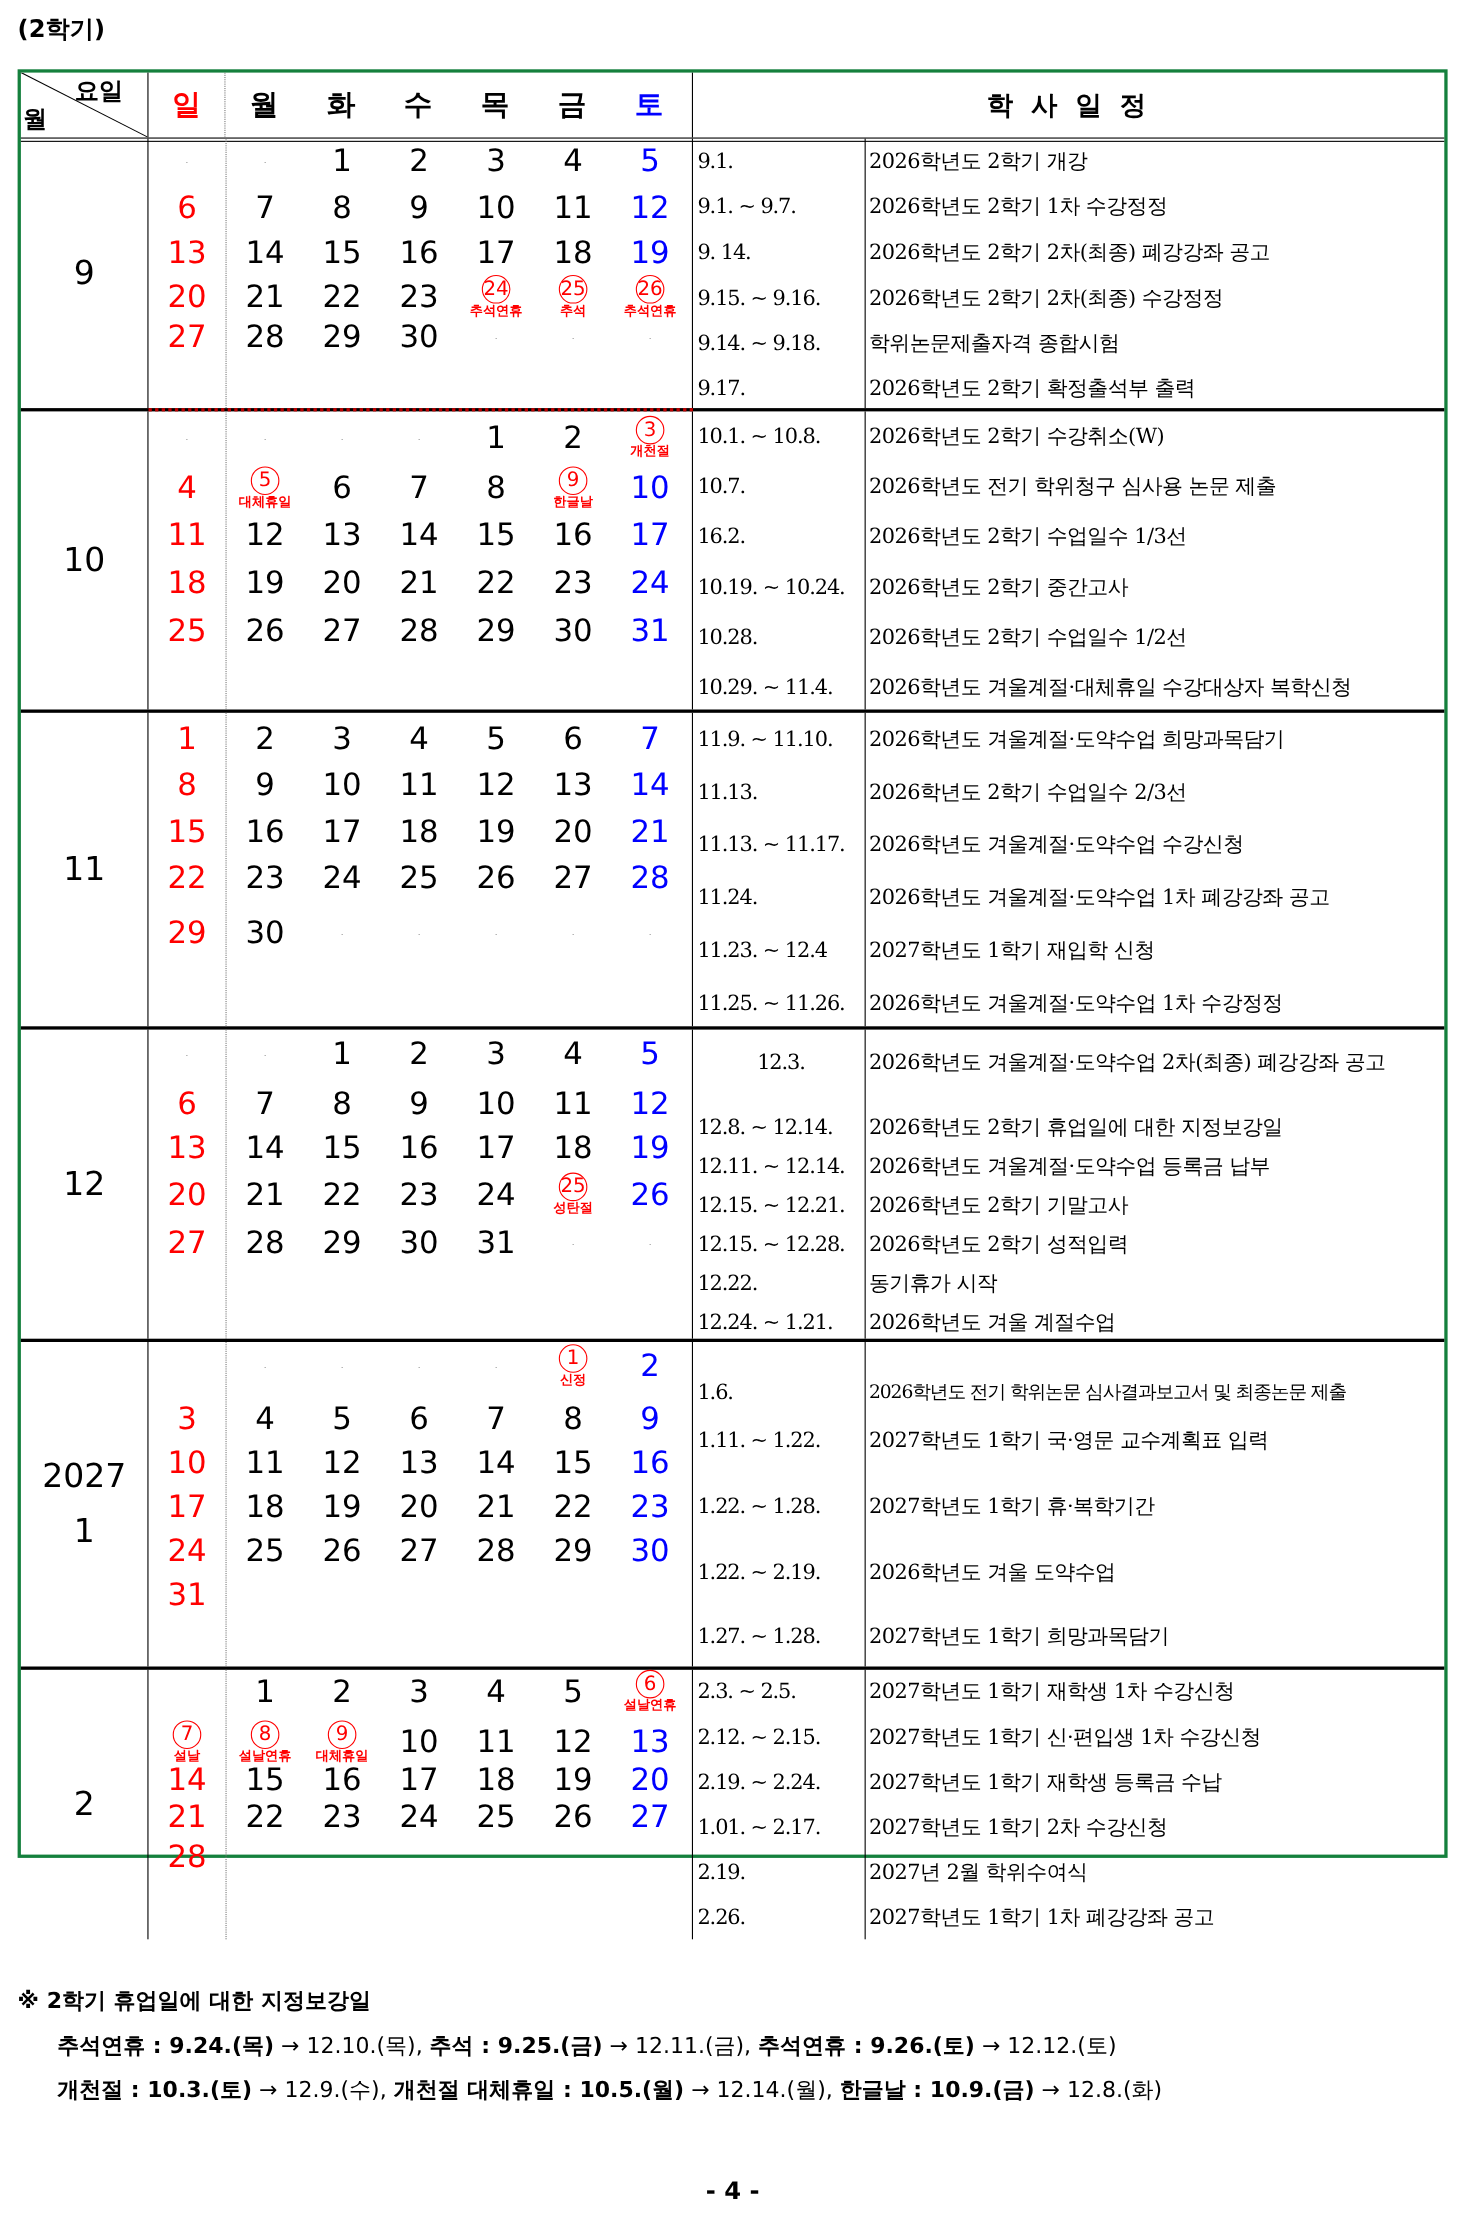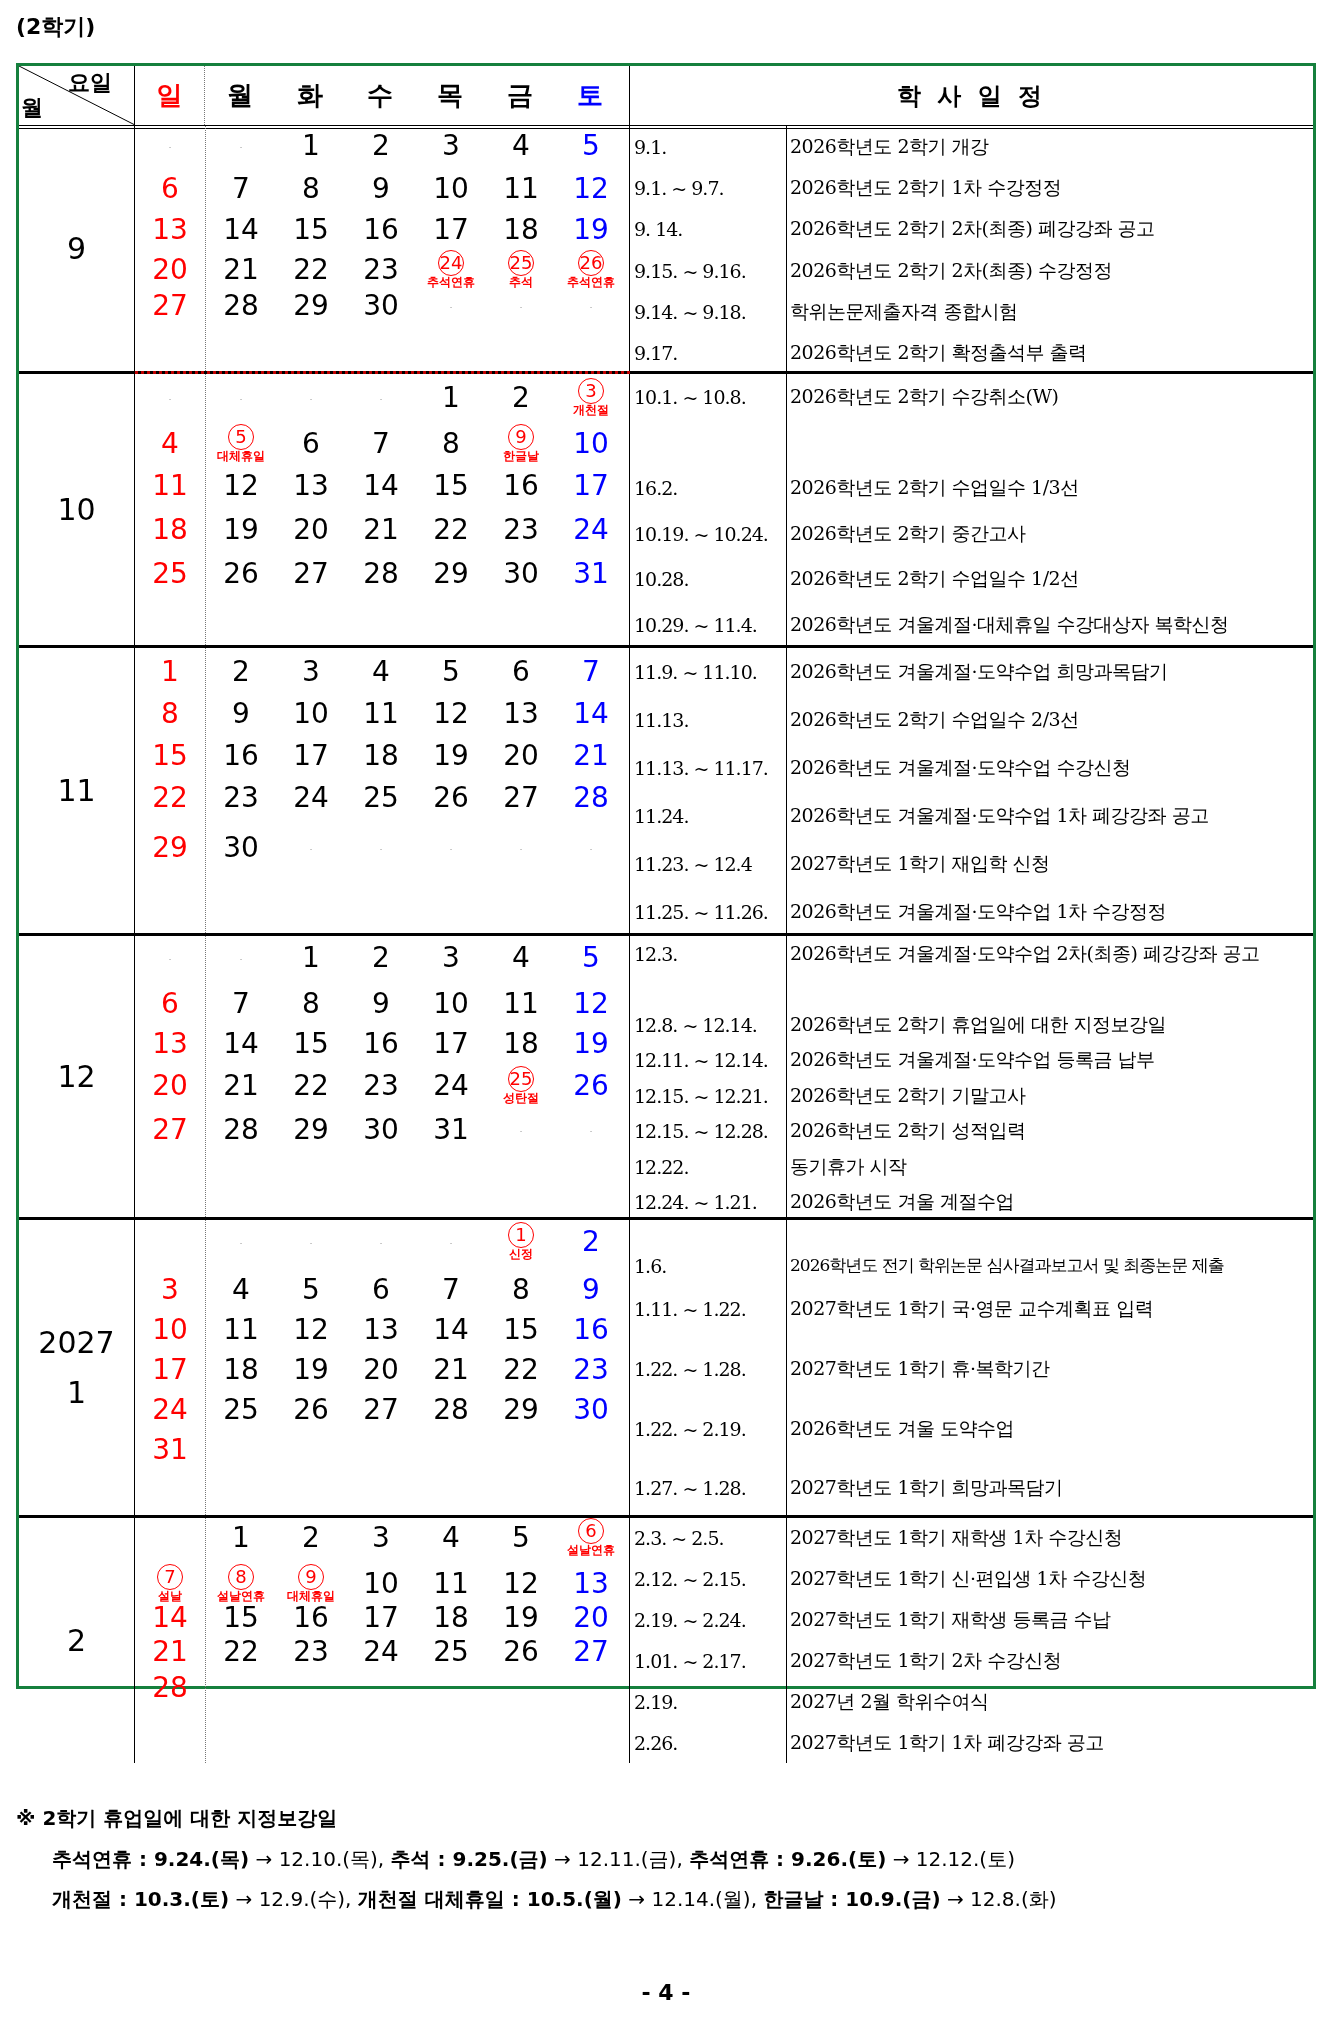--- a/index.html
+++ b/index.html
@@ -169,20 +169,24 @@
         <div class="day" style="left: 281px; top: 184px;">29</div>
         <div class="day" style="left: 351px; top: 184px;">30</div>
         <div class="day sat" style="left: 421px; top: 184px;">31</div>
       </div>
       <div class="sched">
         <div class="splitv"></div>
         <div class="srow" style="top: 0px; height: 45.6667px;">
           <span class="sdate">10.1. ~ 10.8.</span>
           <span class="sdesc">2026학년도 2학기 수강취소(W)</span>
         </div>
+        <div class="srow" style="top: 45.6667px; height: 45.6667px;">
+          <span class="sdate">10.7.</span>
+          <span class="sdesc">2026학년도 전기 학위청구 심사용 논문 제출</span>
+        </div>
         <div class="srow" style="top: 91.3333px; height: 45.6667px;">
           <span class="sdate">16.2.</span>
           <span class="sdesc">2026학년도 2학기 수업일수 1/3선</span>
         </div>
         <div class="srow" style="top: 137px; height: 45.6667px;">
           <span class="sdate">10.19. ~ 10.24.</span>
           <span class="sdesc">2026학년도 2학기 중간고사</span>
         </div>
         <div class="srow" style="top: 182.667px; height: 45.6667px;">
           <span class="sdate">10.28.</span>
@@ -301,21 +305,21 @@
         <div class="day sun" style="left: 0px; top: 178px;">27</div>
         <div class="day" style="left: 71px; top: 178px;">28</div>
         <div class="day" style="left: 141px; top: 178px;">29</div>
         <div class="day" style="left: 211px; top: 178px;">30</div>
         <div class="day" style="left: 281px; top: 178px;">31</div>
         <div class="day emp" style="left: 351px; top: 178px;">.</div>
         <div class="day emp" style="left: 421px; top: 178px;">.</div>
       </div>
       <div class="sched">
         <div class="splitv"></div>
-        <div class="srow" style="top: 0px; height: 35.5px;">
+        <div class="srow" style="top: 12px; height: 35.5px; text-align: center;">
           <span class="sdate">12.3.</span>
           <span class="sdesc">2026학년도 겨울계절·도약수업 2차(최종) 폐강강좌 공고</span>
         </div>
         <div class="srow" style="top: 71px; height: 35.5px;">
           <span class="sdate">12.8. ~ 12.14.</span>
           <span class="sdesc">2026학년도 2학기 휴업일에 대한 지정보강일</span>
         </div>
         <div class="srow" style="top: 106.5px; height: 35.5px;">
           <span class="sdate">12.11. ~ 12.14.</span>
           <span class="sdesc">2026학년도 겨울계절·도약수업 등록금 납부</span>

